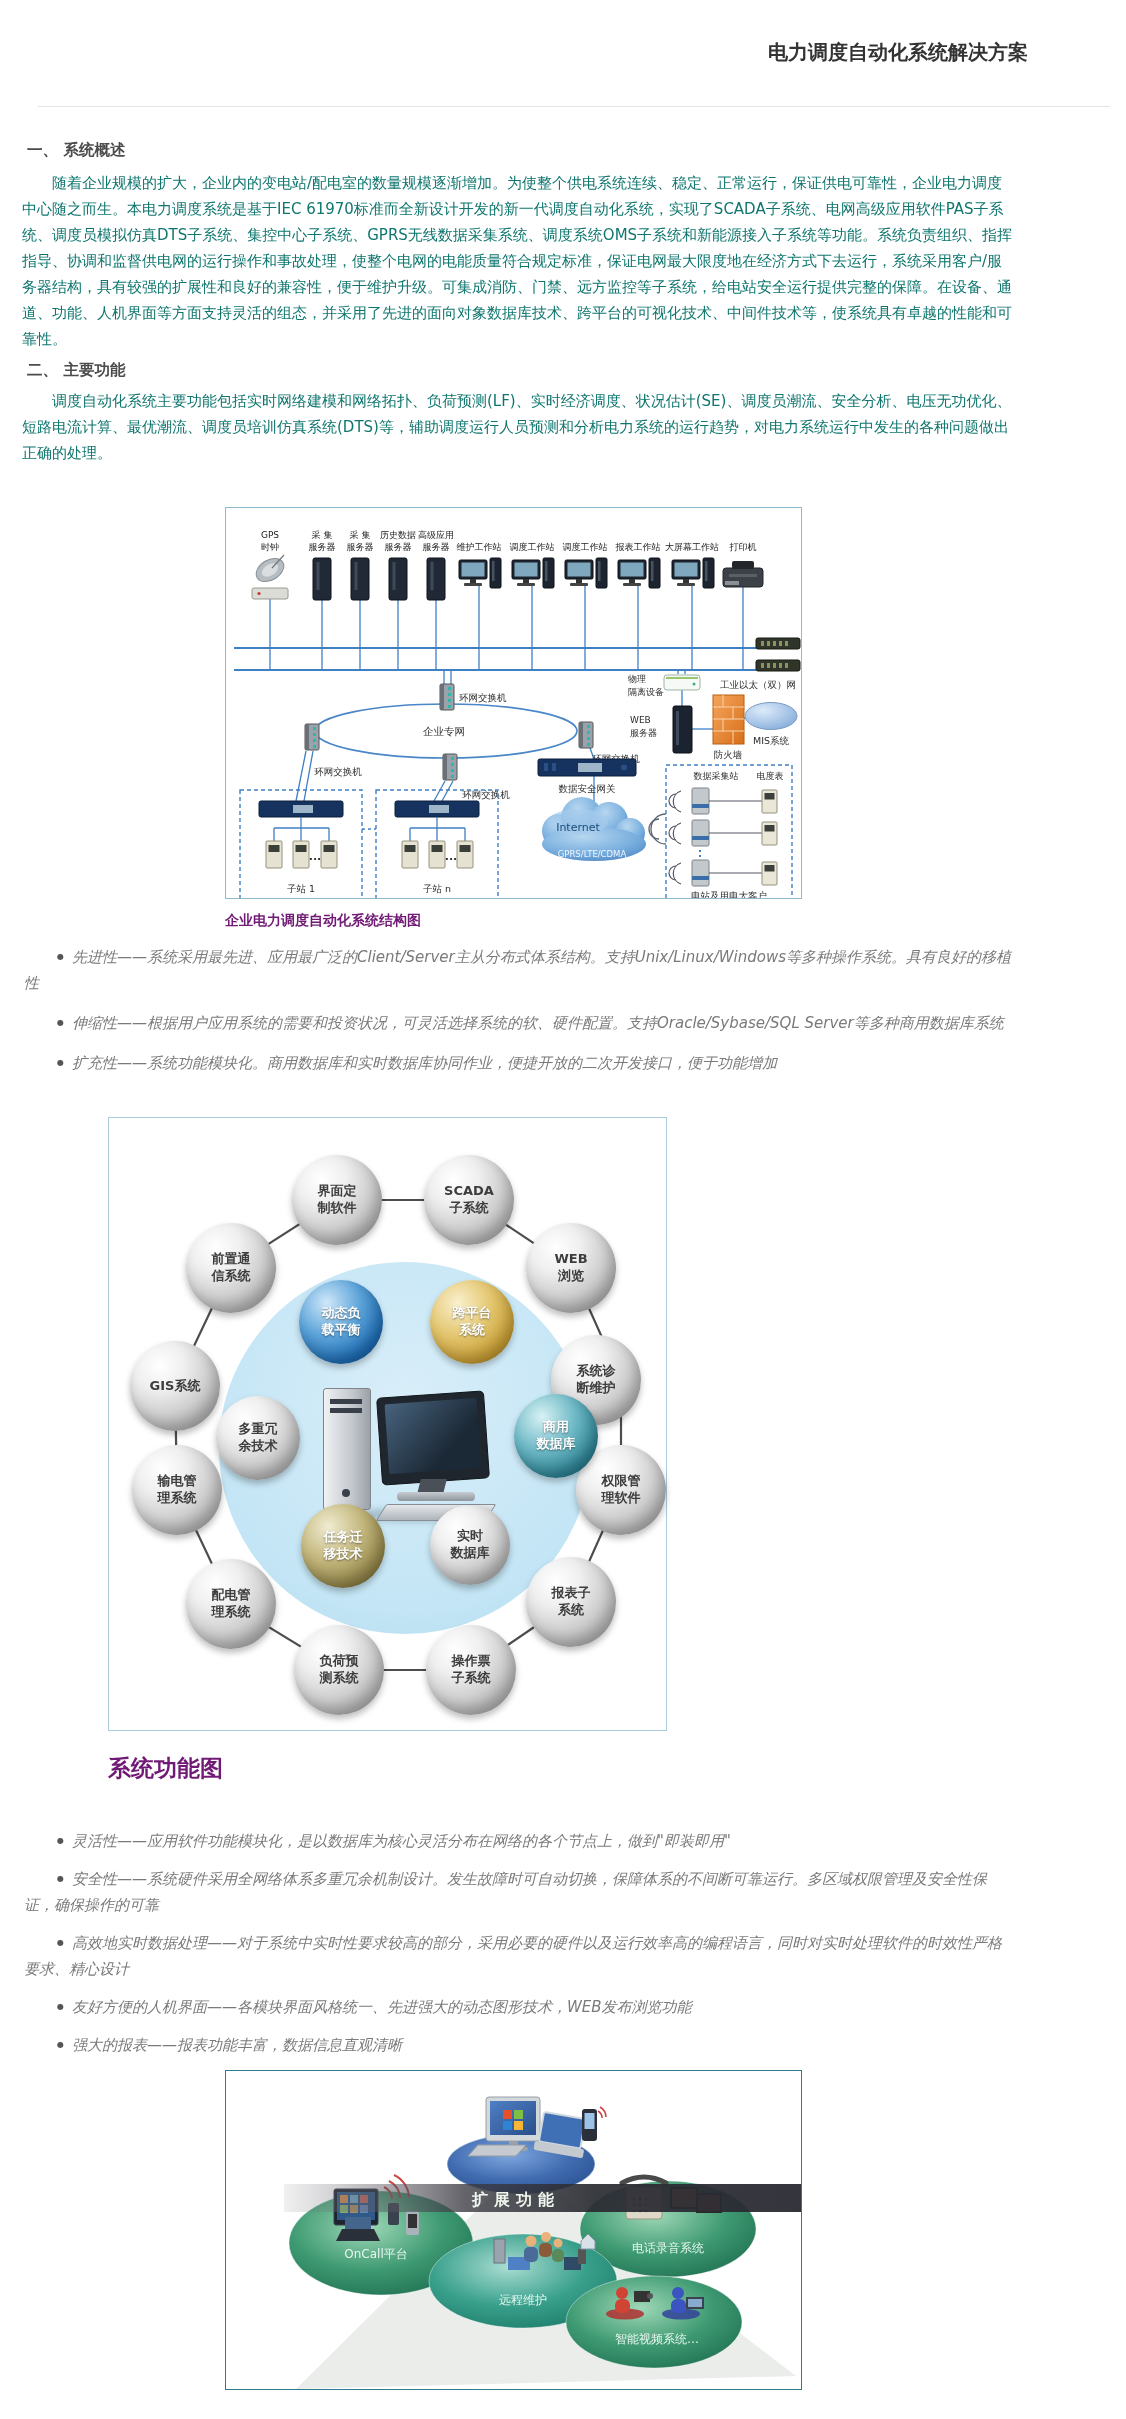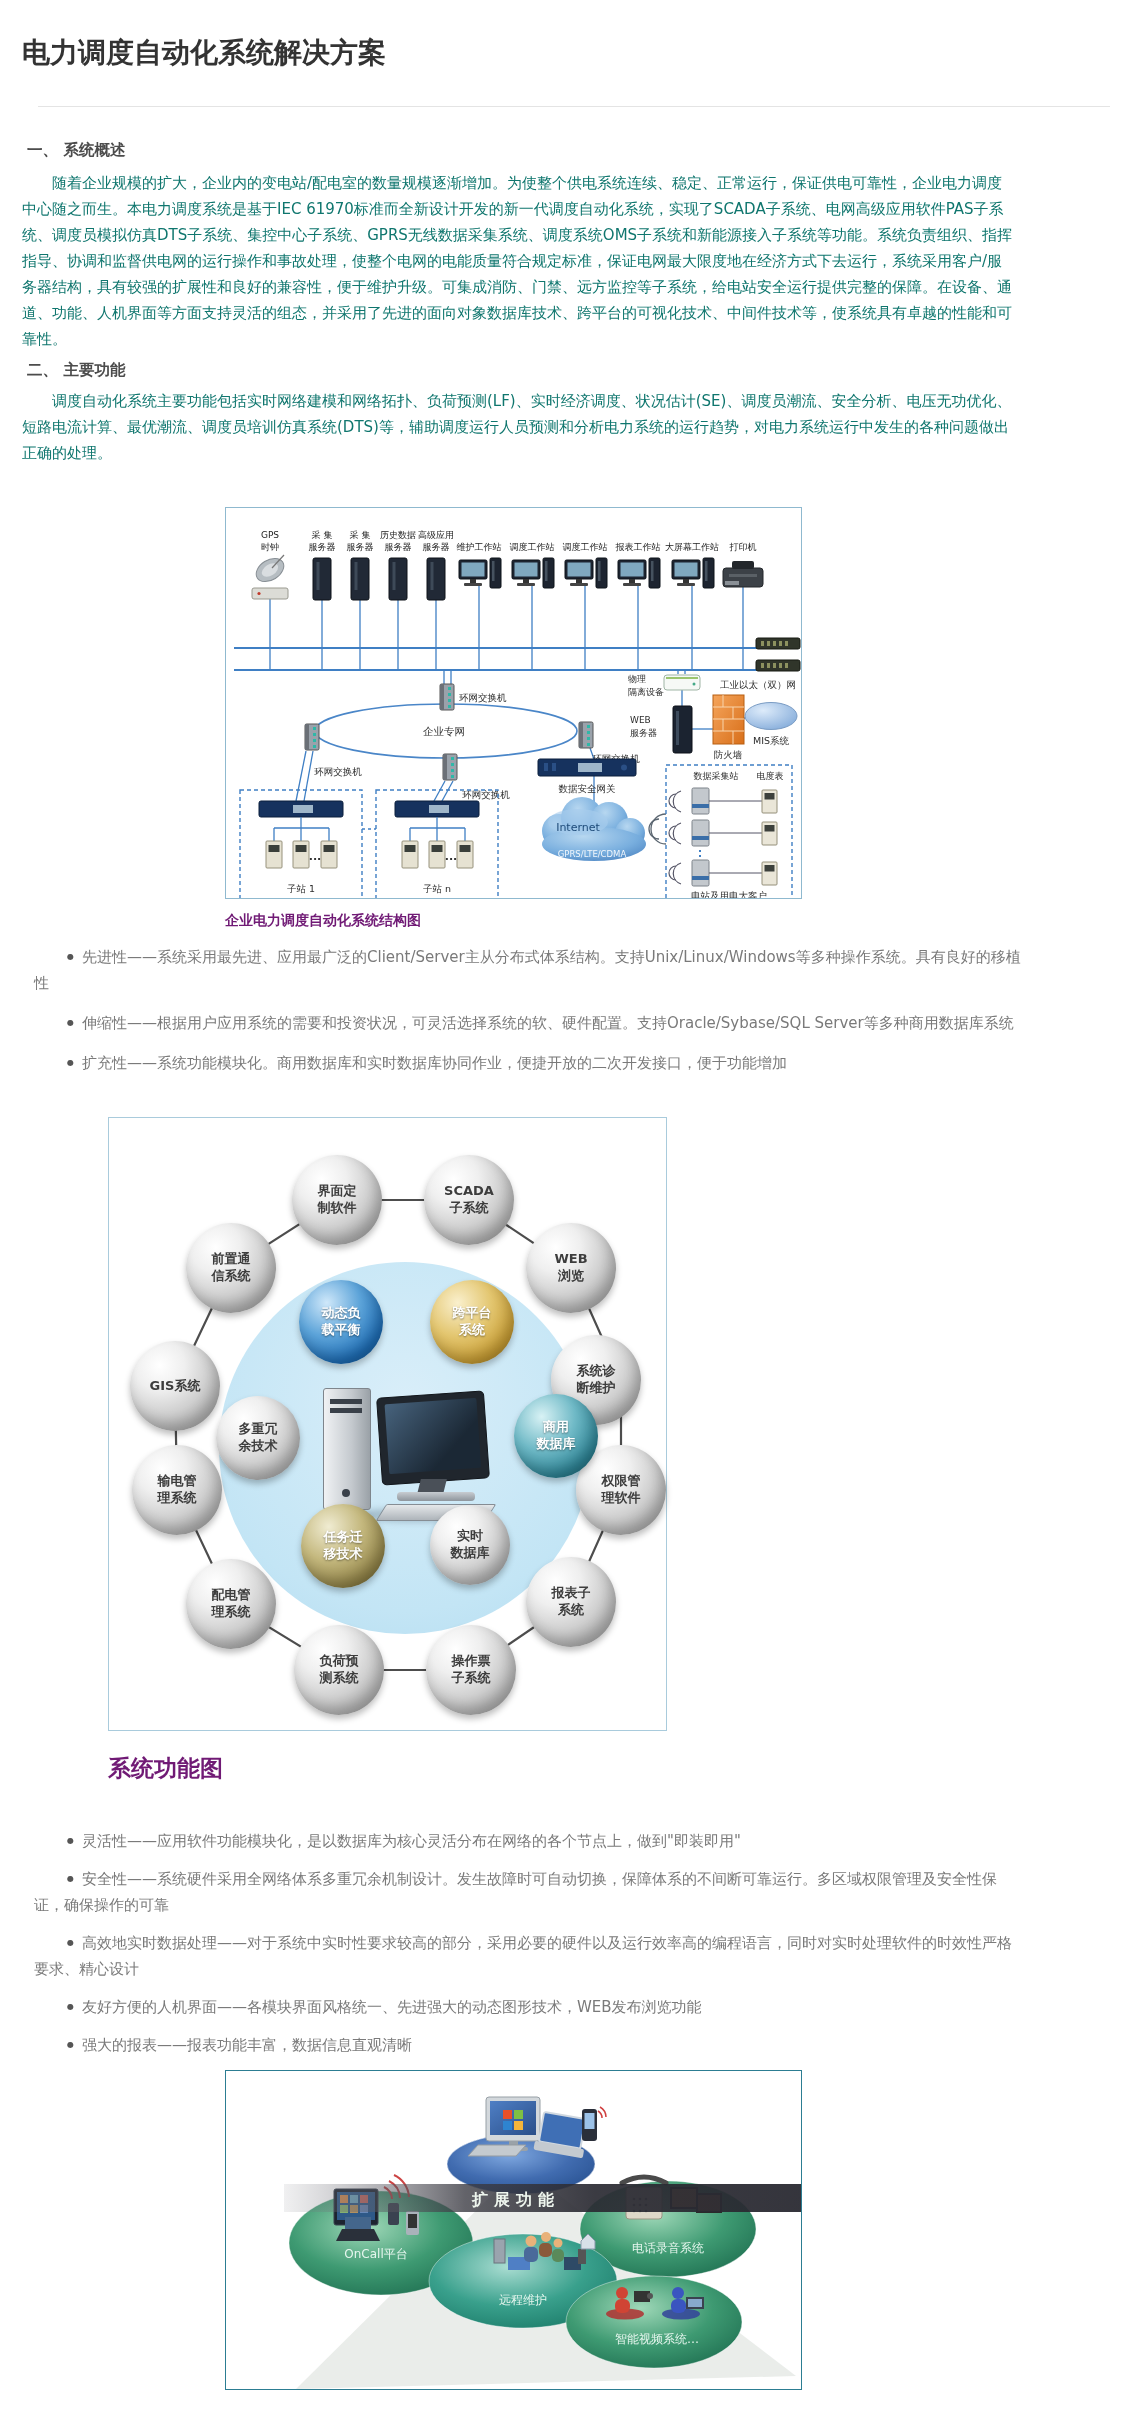--- a/index.html
+++ b/index.html
@@ -1,22 +1,22 @@
 <!DOCTYPE html>
 <html><head>
 <meta charset="utf-8">
 <style>
   html,body { margin:0; padding:0; background:#ffffff; }
   body { font-family:"DejaVu Sans","Liberation Sans",sans-serif; }
   .doc { width:1126px; margin:0 auto; padding:36px 0 16px 22px; box-sizing:border-box; background:#fff; }
-  h1.title { margin:0 98px 0 0; font-size:28px; line-height:33px; text-align:left; color:#333; font-weight:bold; }
+  h1.title { margin:0 98px 0 0; font-size:20px; line-height:33px; text-align:right; color:#333; font-weight:bold; }
   hr.divider { border:none; border-top:1px solid #e4e4e4; margin:37px 16px 0 16px; }
   h2.sec { margin:33px 0 0 5px; font-size:15.5px; line-height:21px; color:#4c4c4c; font-weight:bold; }
   p.para { margin:9px 0 0 0; font-size:15px; line-height:26px; color:#0f766e; max-width:992px; text-indent:2em; }
-  ul.features { list-style:none; margin:14px 0 0 12px; padding:0; }
+  ul.features { list-style:none; margin:14px 0 0 2px; padding:0;font-style:italic; }
   ul.features li { font-size:15px; line-height:26px; color:#7a7a7a; max-width:992px; text-indent:33px; margin-top:14px; }
   ul.features li:first-child { margin-top:0; }
   ul.features li::before { content:"\25CF"; font-size:8px; color:#555; margin-right:8px; vertical-align:3px; }
   ul.features.second { margin-top:44px; }
   ul.features.second li { margin-top:12px; }
   ul.features.second li:first-child { margin-top:0; }
 
   figure.fig { margin:0; padding:0; }
   .figbox { background:#fff; box-sizing:content-box; position:relative; }
   .figbox.f1 { width:575px; height:390px; border:1px solid #8fb9cf; }

